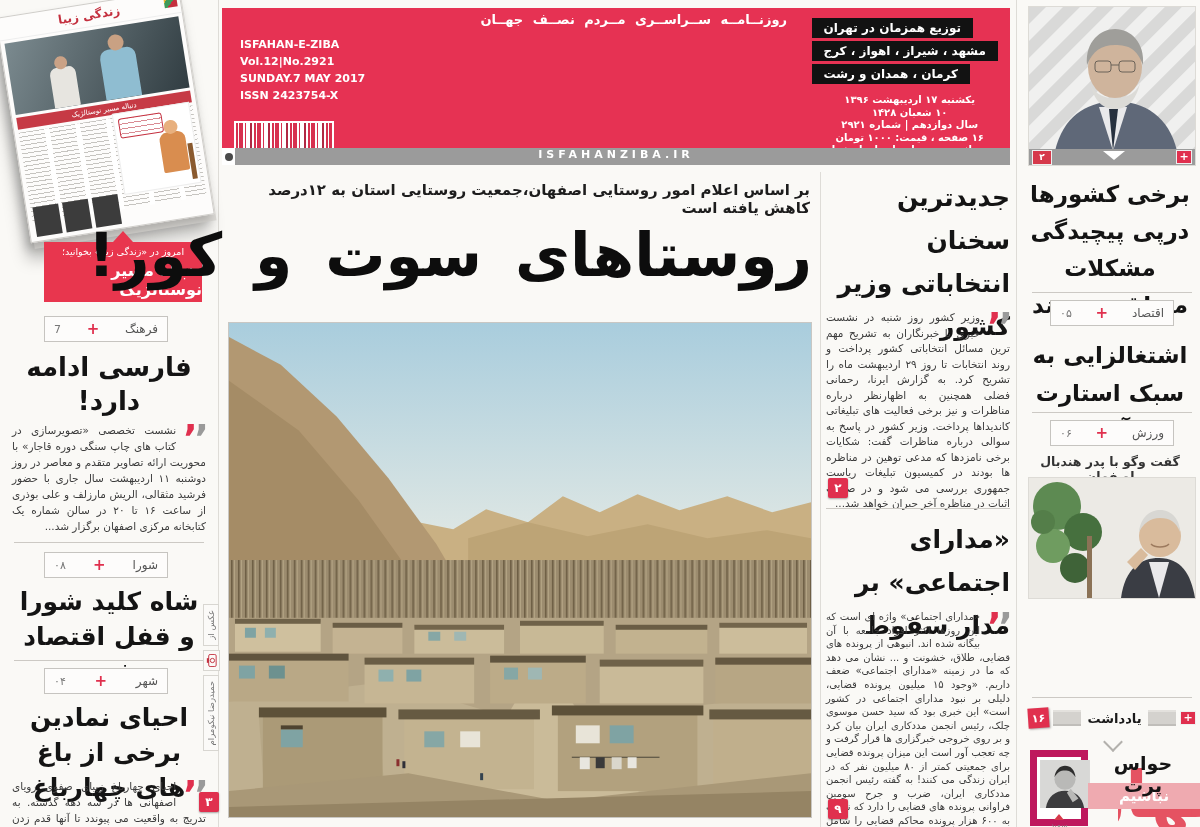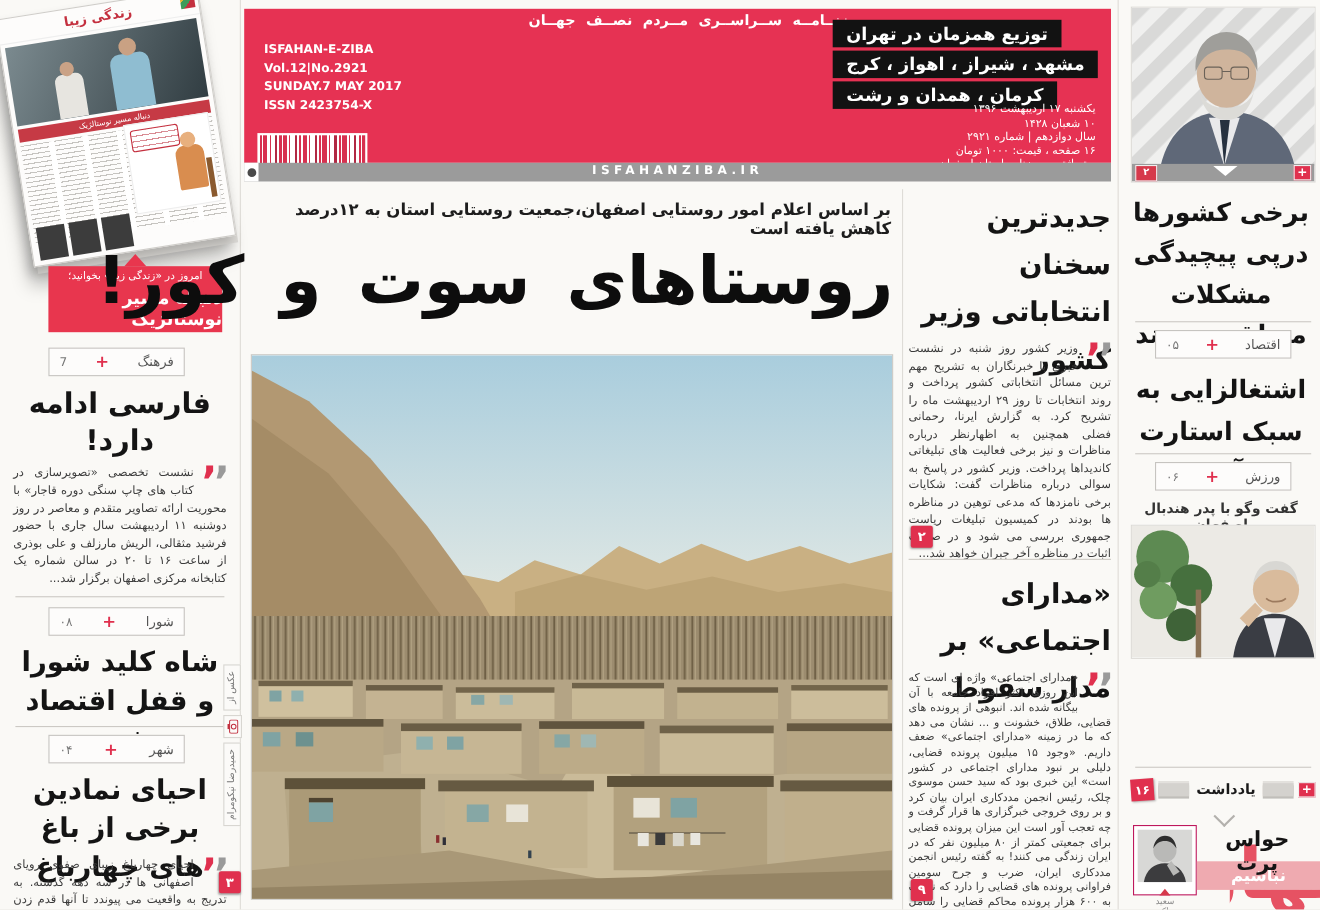--- a/index.html
+++ b/index.html
@@ -12,23 +12,23 @@
   .mastbar{position:absolute;left:222px;top:148px;width:788px;height:17px;background:#9b9b9b;
            display:flex;align-items:flex-start;justify-content:center;}
   .mastbar span{color:#fff;font-size:11px;font-weight:bold;letter-spacing:4px;}
   .tagline{position:absolute;top:4px;left:215px;width:350px;color:#fff;
            font-size:13px;font-weight:bold;direction:rtl;word-spacing:5px;}
   .logo{position:absolute;top:22px;left:150px;width:430px;height:108px;display:flex;align-items:center;
         justify-content:center;color:#fff;font-size:66px;font-weight:bold;direction:rtl;white-space:nowrap;}
   .mast-info{position:absolute;top:28px;left:18px;color:#fff;font-size:11px;font-weight:bold;line-height:17px;}
   .mast-info span{display:block;}
   .dist{position:absolute;top:10px;right:12px;display:flex;flex-direction:column;align-items:flex-end;gap:3px;direction:rtl;}
-  .dist span{background:#121212;color:#fff;font-size:16px;font-weight:bold;padding:3px 12px;}
-  .issue{position:absolute;top:86px;right:14px;color:#fff;font-size:10px;font-weight:normal;
-         text-align:right;line-height:12.5px;direction:rtl;}
+  .dist span{background:#121212;color:#fff;font-size:12px;font-weight:bold;padding:3px 12px;}
+  .issue{position:absolute;top:86px;right:14px;color:#fff;font-size:10px;font-weight:bold;
+         text-align:center;line-height:12.5px;direction:rtl;}
   .issue span{display:block;}
   .barcode{position:absolute;left:12px;bottom:-17px;width:96px;height:40px;background:#fff;padding:2px;}
   .barcode i{display:block;height:100%;background:repeating-linear-gradient(90deg,
       #d7304f 0 2px,#fff 2px 3px,#d7304f 3px 7px,#fff 7px 9px,#d7304f 9px 10px,#fff 10px 14px,
       #b02843 14px 16px,#fff 16px 18px);}
   .dotbox{position:absolute;left:222px;top:148px;width:13px;height:17px;background:#fff;
           display:flex;align-items:center;justify-content:center;}
   .dotbox i{width:8px;height:8px;border-radius:50%;background:#4a4a4a;}
   
   .pill{position:absolute;width:124px;height:26px;border:1px solid #c6c4c0;background:#fdfcfb;
@@ -98,22 +98,22 @@
               display:flex;align-items:center;justify-content:center;border:1px solid #efefef;}
   .mini-plus{width:14px;height:12px;background:#e0304e;color:#fff;font-weight:bold;font-size:11px;line-height:10px;
              display:flex;align-items:center;justify-content:center;border:1px solid #efefef;}
   .notebar{position:absolute;left:1028px;top:706px;width:168px;height:24px;display:flex;align-items:center;gap:4px;}
   .notebar .strip{flex:1;height:12px;background:#d4d2ce;box-shadow:0 2px 0 #c0beba, 0 -2px 0 #e3e1dd;}
   .notebar .nlabel{font-size:13px;font-weight:bold;color:#1a1a1a;padding:0 2px;direction:rtl;}
   .notebar .nbadge{width:21px;height:20px;background:#e0304e;color:#fff;font-weight:bold;font-size:11px;
         display:flex;align-items:center;justify-content:center;transform:rotate(-4deg);box-shadow:1px 1px 2px rgba(0,0,0,.3);}
   .chev{position:absolute;left:1106px;top:735px;width:12px;height:12px;border-left:2px solid #b3b1ad;
         border-bottom:2px solid #b3b1ad;transform:rotate(-45deg);}
-  .author-card{position:absolute;left:1030px;top:750px;width:58px;height:64px;background:#fff;
-        border:1px solid #be185d;box-sizing:border-box;padding:3px;text-align:center;}
+  .author-card{position:absolute;left:1030px;top:750px;width:58px;height:76px;background:#fff;
+        border:7px solid #be185d;box-sizing:border-box;padding:3px;text-align:center;}
   .author-card .tri-up{width:0;height:0;margin:2px auto 1px;border-left:5px solid transparent;
         border-right:5px solid transparent;border-bottom:6px solid #d6394b;}
   .author-card .aname{font-size:8px;color:#8a8a8a;line-height:9px;direction:rtl;}
   .pinkband{position:absolute;left:1088px;top:783px;width:112px;height:26px;background:#efaab0;z-index:2;
         display:flex;align-items:center;justify-content:center;}
   .pinkband b{color:#fff;font-size:15px;direction:rtl;}
   .watermark{position:absolute;left:1118px;top:760px;width:120px;height:67px;overflow:hidden;z-index:1;
         font-size:64px;font-weight:bold;color:#e23549;opacity:.85;direction:rtl;line-height:70px;}
 </style>
 </head>

